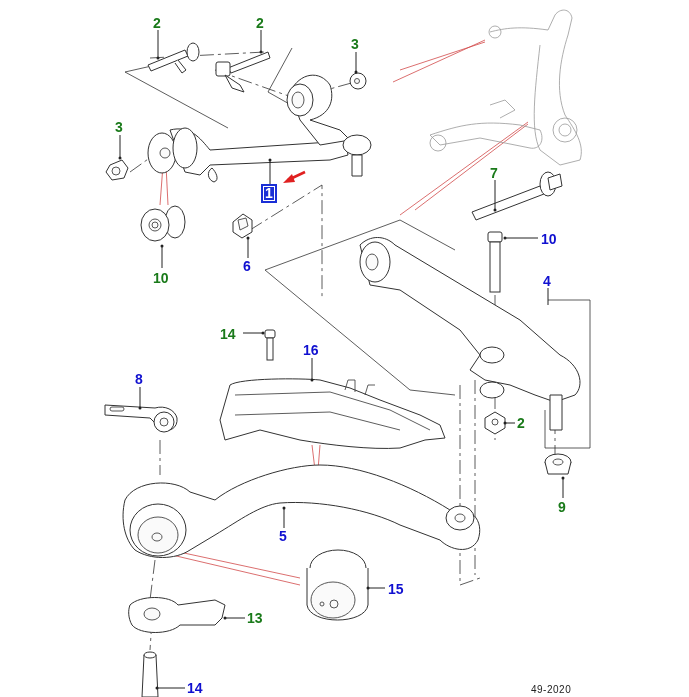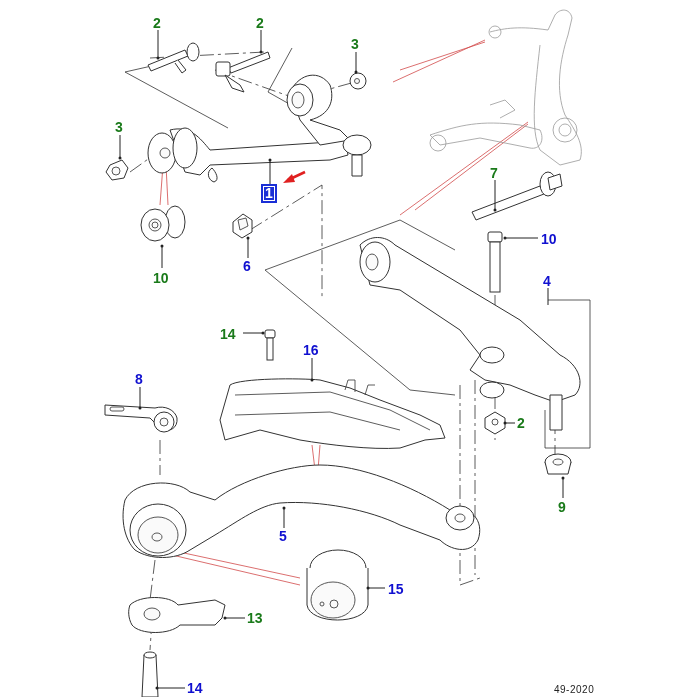--- a/index.html
+++ b/index.html
@@ -2,21 +2,21 @@
 <html><head>
 <meta charset="utf-8">
 <style>
   html,body{margin:0;padding:0;background:#ffffff;}
   body{width:689px;height:697px;position:relative;overflow:hidden;font-family:"Liberation Sans",sans-serif;}
   #diagram{position:absolute;left:0;top:0;width:689px;height:697px;}
   .callout{position:absolute;font-family:"Liberation Sans",sans-serif;font-weight:bold;font-size:14px;line-height:14px;cursor:pointer;}
   .green{color:#1a7a1a;}
   .blue{color:#1010d0;}
   .selected{background:#1a2fd6;color:#ffffff;outline:2px solid #1a2fd6;border:1px solid #ffffff;padding:0 1px;line-height:13px;}
-  .footer{position:absolute;left:554px;top:684px;font-size:10px;color:#222;letter-spacing:0.5px;}
+  .footer{position:absolute;left:531px;top:684px;font-size:10px;color:#222;letter-spacing:0.5px;}
   .part{fill:#ffffff;stroke:#333;stroke-width:1;}
   .part-l{fill:#fafafa;stroke:#444;stroke-width:0.9;}
   .thin{fill:none;stroke:#333;stroke-width:0.8;}
   .dash{fill:none;stroke:#333;stroke-width:0.8;stroke-dasharray:14 4 3 4;}
   .lead{fill:none;stroke:#222;stroke-width:1;}
   .red{fill:none;stroke:#d24a4a;stroke-width:0.8;}
   .ghost{fill:none;stroke:#999;stroke-width:0.8;}
 </style>
 </head>
 <body>

